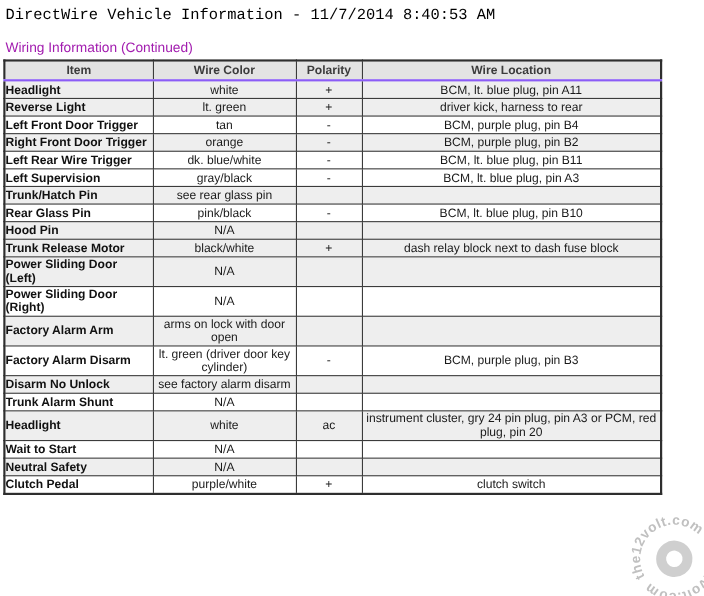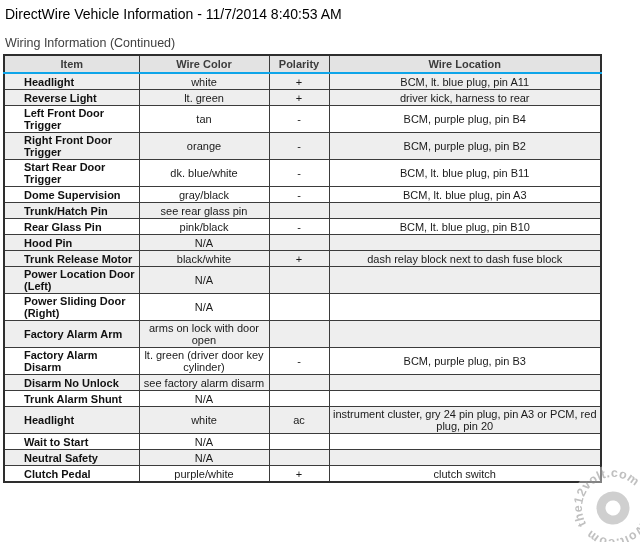--- a/index.html
+++ b/index.html
@@ -4,27 +4,27 @@
 <style>
   html, body { margin:0; padding:0; }
   body {
     width:640px; height:542px; overflow:hidden; position:relative;
     background:#ffffff;
     font-family:"Liberation Sans", sans-serif;
     -webkit-font-smoothing:antialiased;
   }
   .page-title {
     position:absolute; left:5px; top:6px;
-    font-family:Liberation Sans, sans-serif;
+    font-family:Liberation Mono, monospace;
     font-size:14px; color:#000;
     white-space:nowrap;
   }
   .section-title {
     position:absolute; left:5px; top:36px;
-    font-size:12.5px; color:#404040;
+    font-size:12.5px; color:#a21caf;
     white-space:nowrap;
   }
   table.wiring {
     position:absolute; left:3px; top:54px;
     width:597px;
     border-collapse:collapse; table-layout:fixed;
     font-size:11px; color:#1a1a1a;
     border:2px solid #2e2e2e;
   }
   table.wiring th, table.wiring td {
@@ -34,24 +34,24 @@
     text-align:center;
     overflow:hidden;
     background:#ffffff;
   }
   table.wiring thead th {
     background:#e3e3e3;
     color:#3c3c3c;
     font-weight:bold;
     font-size:11px;
     height:14px;
-    border-bottom:2px solid #0ea5e9;
+    border-bottom:2px solid #8b5cf6;
   }
   table.wiring td.col-item {
-    text-align:left; font-weight:bold; padding-left:19px; color:#111;
+    text-align:left; font-weight:bold; padding-left:0; color:#111;
   }
   table.wiring tr.alt td { background:#eeeeee; }
   .watermark {
     position:absolute; left:550px; top:445px;
     width:126px; height:126px;
     pointer-events:none;
   }
 </style>
 </head>
 <body>
@@ -93,27 +93,27 @@
         <td>-</td>
         <td>BCM, purple plug, pin B4</td>
       </tr>
       <tr class="alt">
         <td class="col-item">Right Front Door Trigger</td>
         <td>orange</td>
         <td>-</td>
         <td>BCM, purple plug, pin B2</td>
       </tr>
       <tr>
-        <td class="col-item">Start Rear Door Trigger</td>
+        <td class="col-item">Left Rear Wire Trigger</td>
         <td>dk. blue/white</td>
         <td>-</td>
         <td>BCM, lt. blue plug, pin B11</td>
       </tr>
       <tr>
-        <td class="col-item">Dome Supervision</td>
+        <td class="col-item">Left Supervision</td>
         <td>gray/black</td>
         <td>-</td>
         <td>BCM, lt. blue plug, pin A3</td>
       </tr>
       <tr class="alt">
         <td class="col-item">Trunk/Hatch Pin</td>
         <td>see rear glass pin</td>
         <td></td>
         <td></td>
       </tr>
@@ -129,21 +129,21 @@
         <td></td>
         <td></td>
       </tr>
       <tr class="alt">
         <td class="col-item">Trunk Release Motor</td>
         <td>black/white</td>
         <td>+</td>
         <td>dash relay block next to dash fuse block</td>
       </tr>
       <tr class="alt">
-        <td class="col-item">Power Location Door (Left)</td>
+        <td class="col-item">Power Sliding Door (Left)</td>
         <td>N/A</td>
         <td></td>
         <td></td>
       </tr>
       <tr>
         <td class="col-item">Power Sliding Door (Right)</td>
         <td>N/A</td>
         <td></td>
         <td></td>
       </tr>

